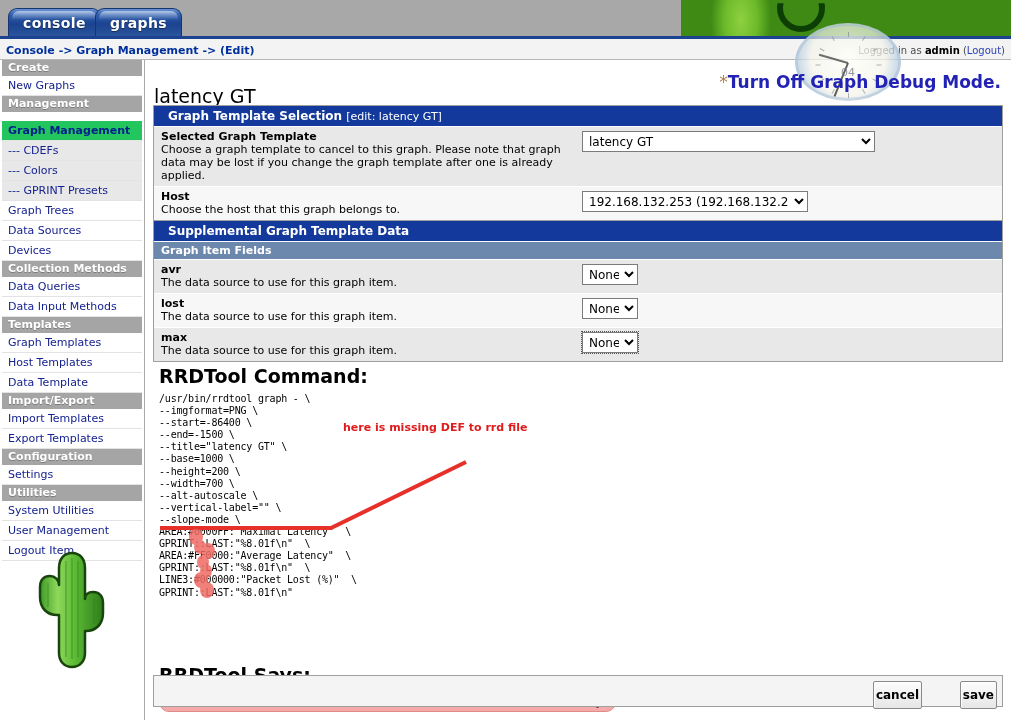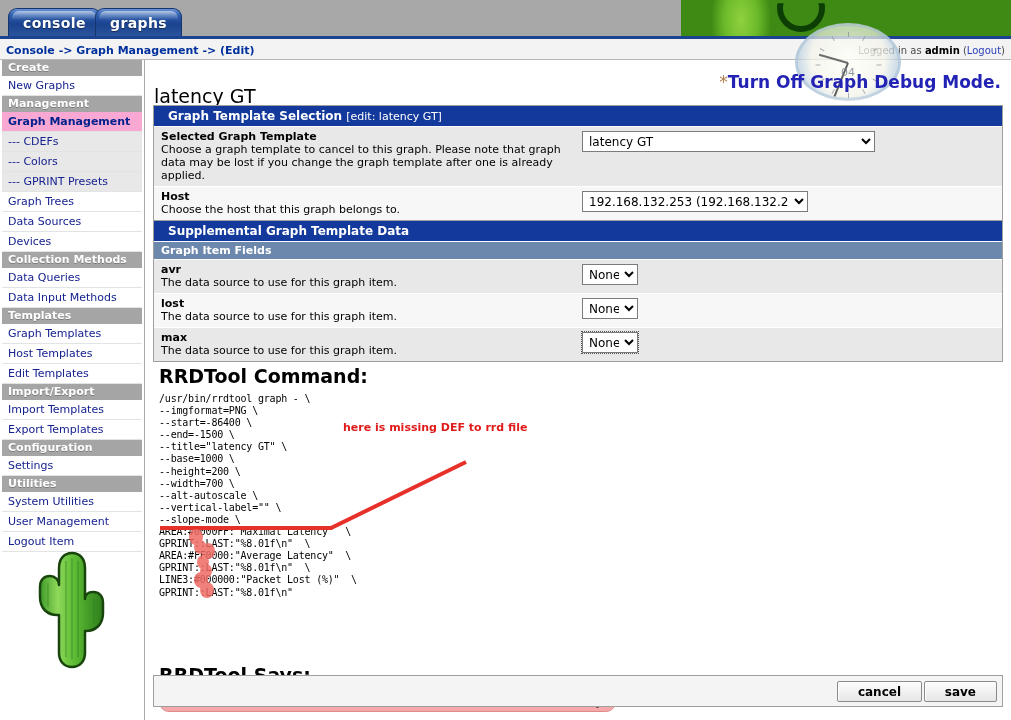--- a/index.html
+++ b/index.html
@@ -118,21 +118,21 @@
     text-shadow: 0 1px 0 rgba(0,0,0,.25);
   }
   .menu-item {
     height: 20px; line-height: 20px;
     padding-left: 6px; margin: 0 2px;
     font-size: 11px; color: #16228f;
     border-bottom: 1px solid #e3e3e3;
     cursor: pointer; white-space: nowrap;
   }
   .menu-item.current {
-    font-weight: bold; color: #00218c; background: #f9a8d4;
+    font-weight: bold; color: #00218c; background: #22c55e; margin-top: 9px;
   }
   .menu-item.sub { background: #e8e8e8; }
   #cactus {
     position: absolute; left: 28px; top: 485px; width: 88px; height: 130px;
   }
 
   
   #main {
     position: absolute; left: 146px; top: 60px; width: 865px; height: 660px;
     background: #ffffff;
@@ -224,27 +224,27 @@
     pointer-events: none; z-index: 29;
   }
 
   
   #footer {
     position: absolute; left: 7px; top: 615px; width: 850px; height: 32px;
     background: #f4f4f4;
     border: 1px solid #9f9f9f;
   }
   .btn {
-    position: absolute; top: 5px; height: 21px;
+    position: absolute; top: 5px; height: 28px;
     font-family: "DejaVu Sans", "Liberation Sans", sans-serif;
     font-size: 12px; font-weight: bold; color: #000;
     background: linear-gradient(180deg, #fdfdfd 0%, #e6e6e6 100%);
     border: 1px solid #8a8a8a;
     border-radius: 2px;
-    padding: 0 20px;
+    padding: 0 2px;
     cursor: pointer;
     box-shadow: inset 1px 1px 0 #ffffff;
   }
   #btn-cancel { right: 80px; }
   #btn-save { right: 5px; }
 </style>
 </head>
 <body>
 
 <div id="page">
@@ -297,21 +297,21 @@
         <div class="menu-item sub">--- GPRINT Presets</div>
         <div class="menu-item">Graph Trees</div>
         <div class="menu-item">Data Sources</div>
         <div class="menu-item">Devices</div>
         <div class="menu-head">Collection Methods</div>
         <div class="menu-item">Data Queries</div>
         <div class="menu-item">Data Input Methods</div>
         <div class="menu-head">Templates</div>
         <div class="menu-item">Graph Templates</div>
         <div class="menu-item">Host Templates</div>
-        <div class="menu-item">Edit Templates</div>
+        <div class="menu-item">Data Template</div>
         <div class="menu-head">Import/Export</div>
         <div class="menu-item">Import Templates</div>
         <div class="menu-item">Export Templates</div>
         <div class="menu-head">Configuration</div>
         <div class="menu-item">Settings</div>
         <div class="menu-head">Utilities</div>
         <div class="menu-item">System Utilities</div>
         <div class="menu-item">User Management</div>
         <div class="menu-item">Logout Item</div>
       </div>

